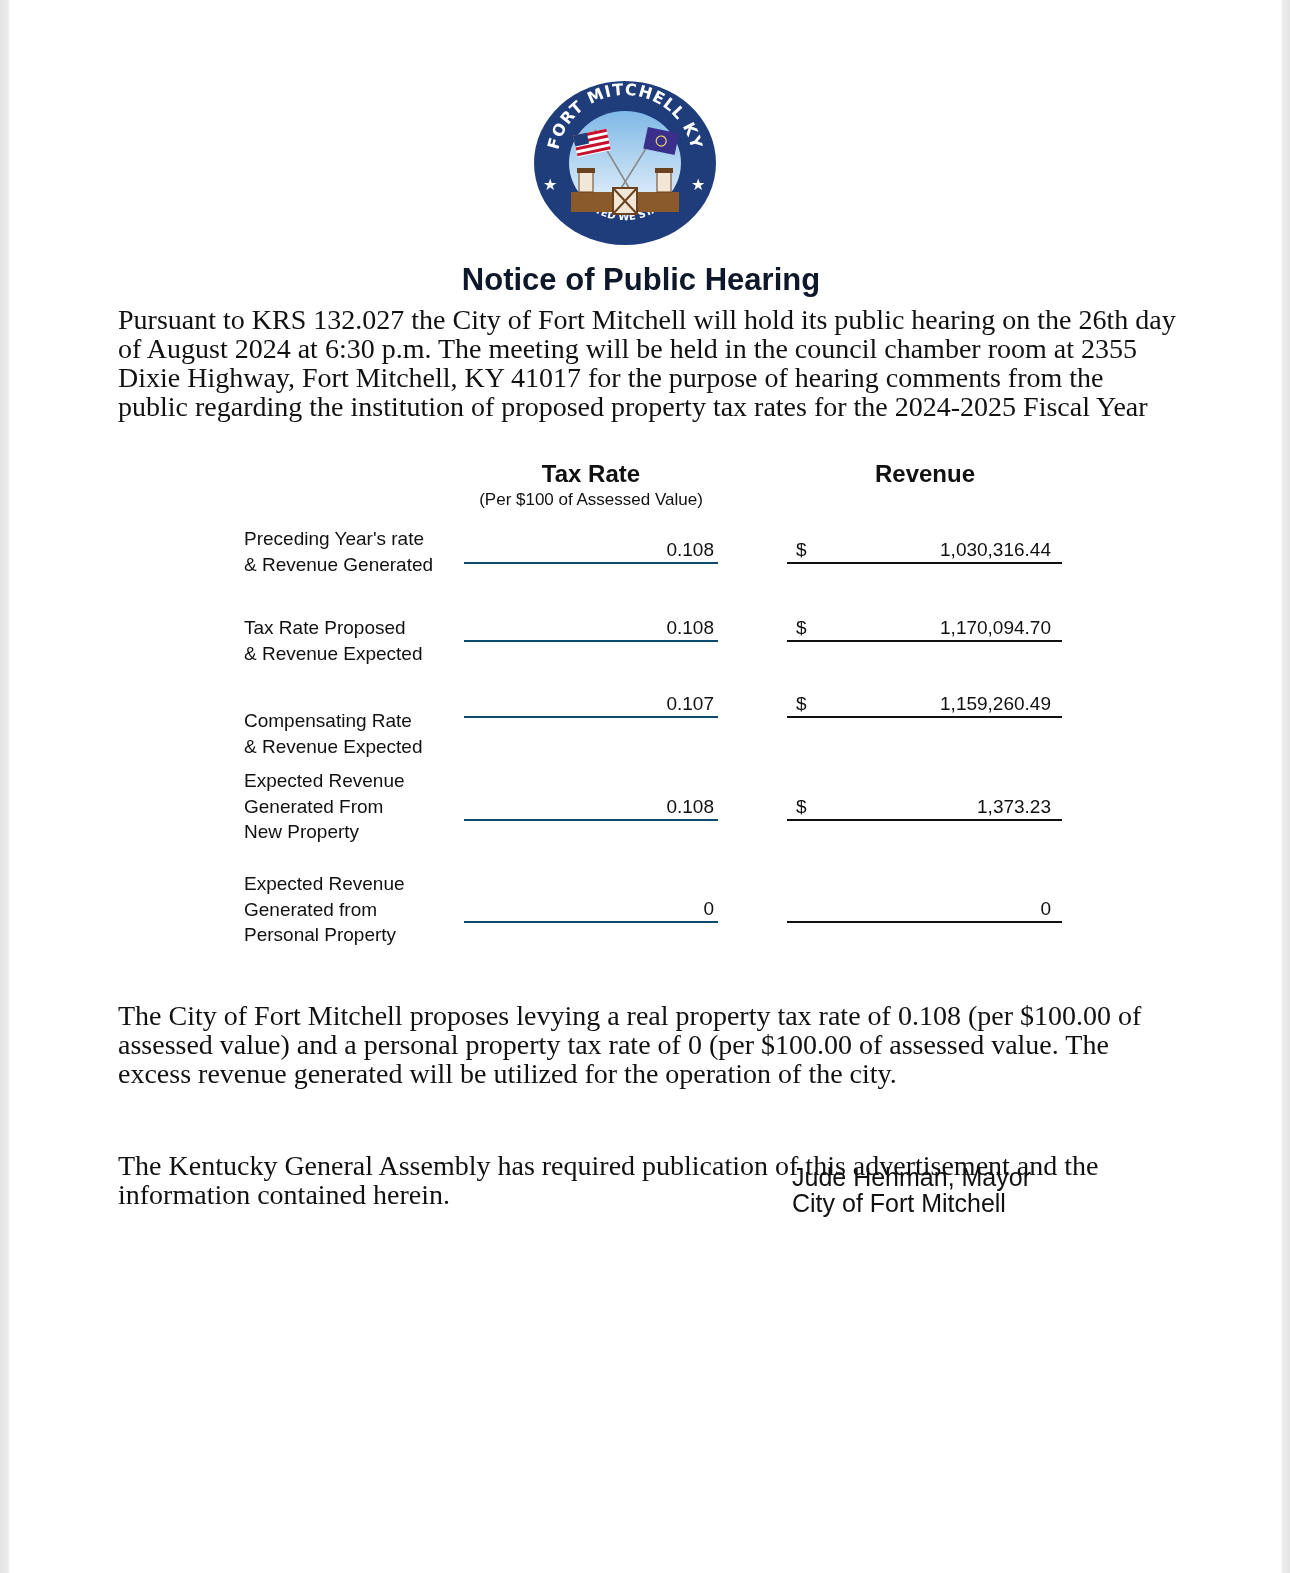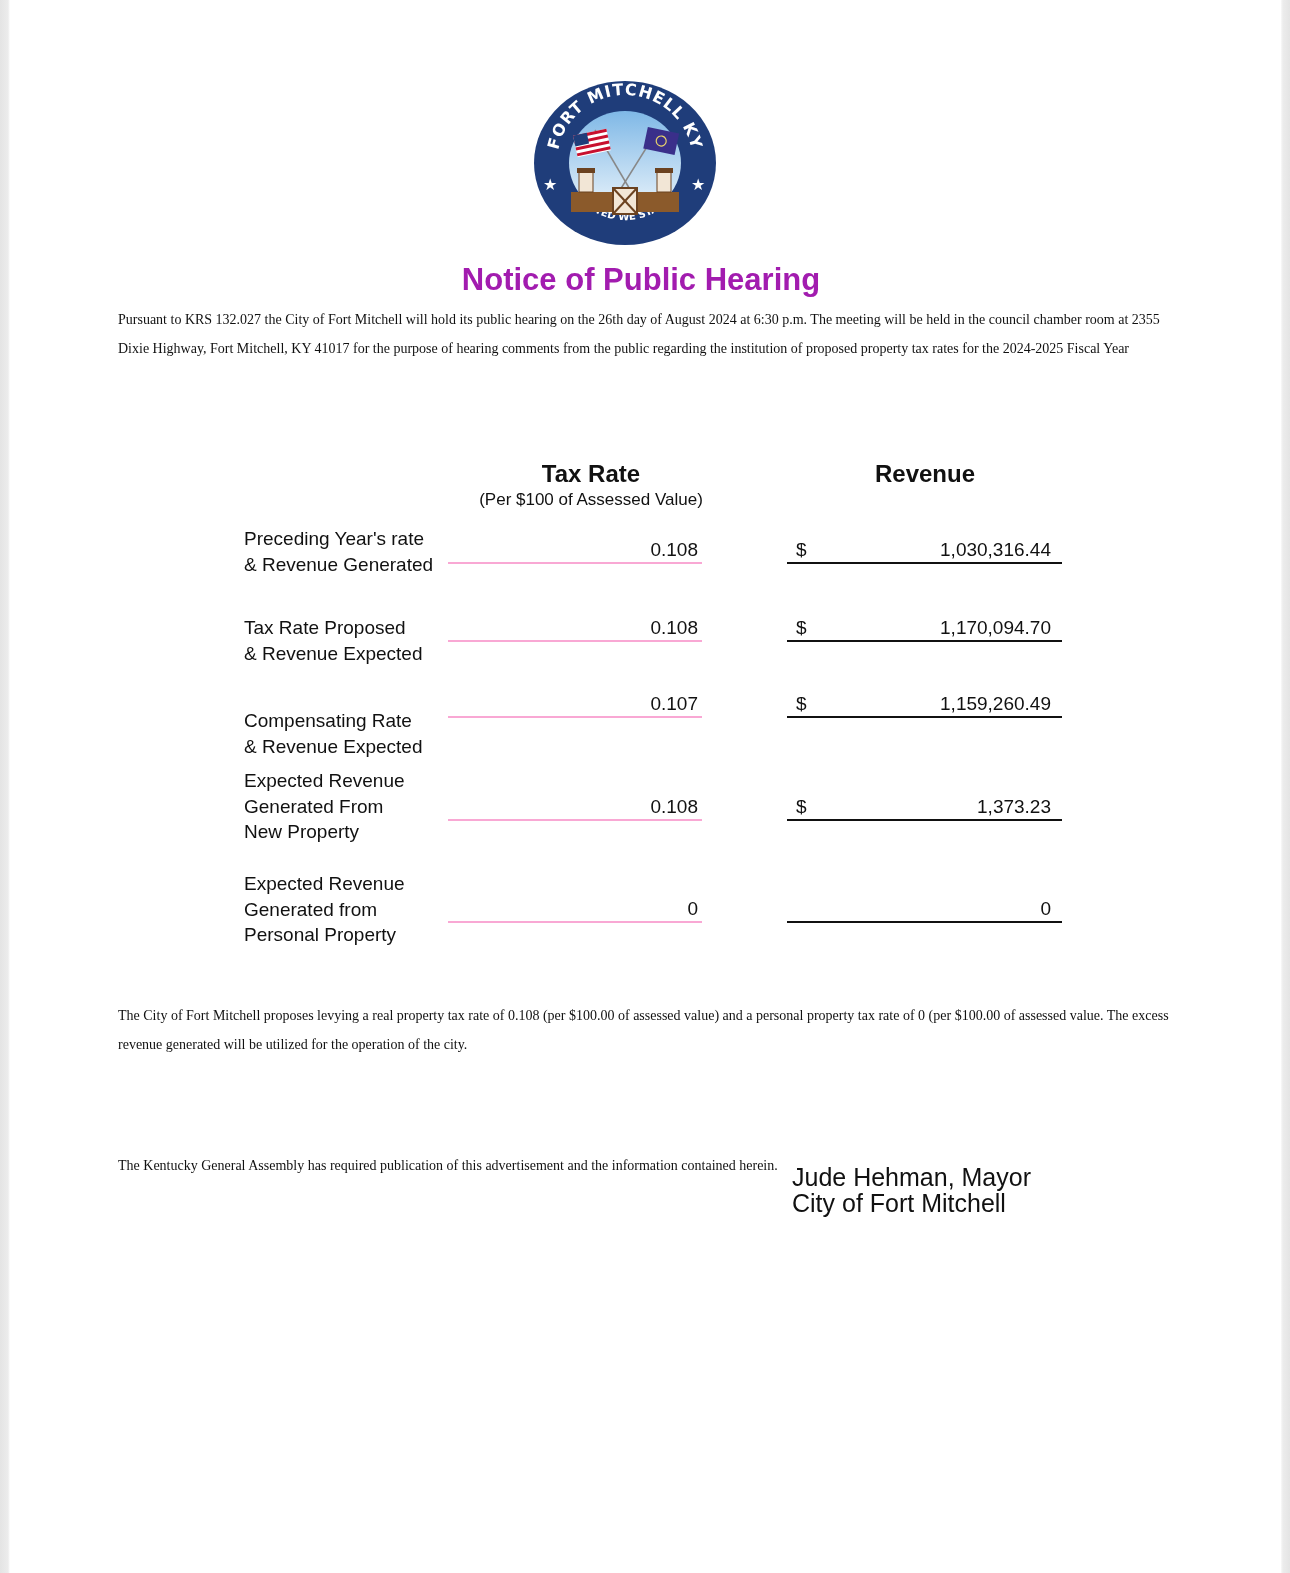--- a/index.html
+++ b/index.html
@@ -9,40 +9,40 @@
     position: relative;
     font-family: "Liberation Sans", sans-serif;
     color: #111;
   }
   .page { position: absolute; left: 10px; top: 0; width: 1271px; height: 1573px; background: #fff; }
 
   .logo { position: absolute; left: 533px; top: 80px; width: 184px; height: 166px; }
 
   .title {
     position: absolute; left: 0; width: 1282px; top: 262px; text-align: center;
-    font-family: "Liberation Sans", sans-serif; font-weight: bold; font-size: 31px; color: #a21caf;
+    font-family: "Liberation Sans", sans-serif; font-weight: bold; font-size: 31px; color: #0f172a;
   }
 
   .para {
     position: absolute; left: 118px; width: 1060px;
-    font-family: "Liberation Serif", serif; font-size: 14px; line-height: 29px; color: #111;
+    font-family: "Liberation Serif", serif; font-size: 28px; line-height: 29px; color: #111;
   }
   .p1 { top: 305px; }
   .p2 { top: 1001px; }
   .p3 { top: 1151px; }
 
   .hdr { position: absolute; font-weight: bold; font-size: 24px; text-align: center; }
   .hdr-rate { left: 480px; width: 222px; top: 460px; }
   .hdr-rev { left: 830px; width: 190px; top: 460px; }
   .sub-rate { position: absolute; left: 460px; width: 262px; top: 490px; text-align: center; font-size: 17px; }
 
   .row-label { position: absolute; left: 244px; width: 220px; font-size: 19px; line-height: 25.5px; }
   .rate-cell {
-    position: absolute; left: 448px; width: 254px; height: 24px;
-    border-bottom: 2px solid #f9a8d4; text-align: right; font-size: 19px; line-height: 24px;
+    position: absolute; left: 464px; width: 254px; height: 24px;
+    border-bottom: 2px solid #0c4a6e; text-align: right; font-size: 19px; line-height: 24px;
   }
   .rate-cell span { padding-right: 4px; }
   .rev-cell {
     position: absolute; left: 787px; width: 275px; height: 24px;
     border-bottom: 2px solid #111; font-size: 19px; line-height: 24px;
   }
   .rev-cell .dollar { position: absolute; left: 9px; top: 0; }
   .rev-cell .amt { position: absolute; right: 11px; top: 0; }
 
   .sig { position: absolute; left: 792px; top: 1164px; font-size: 25px; line-height: 26px; }

